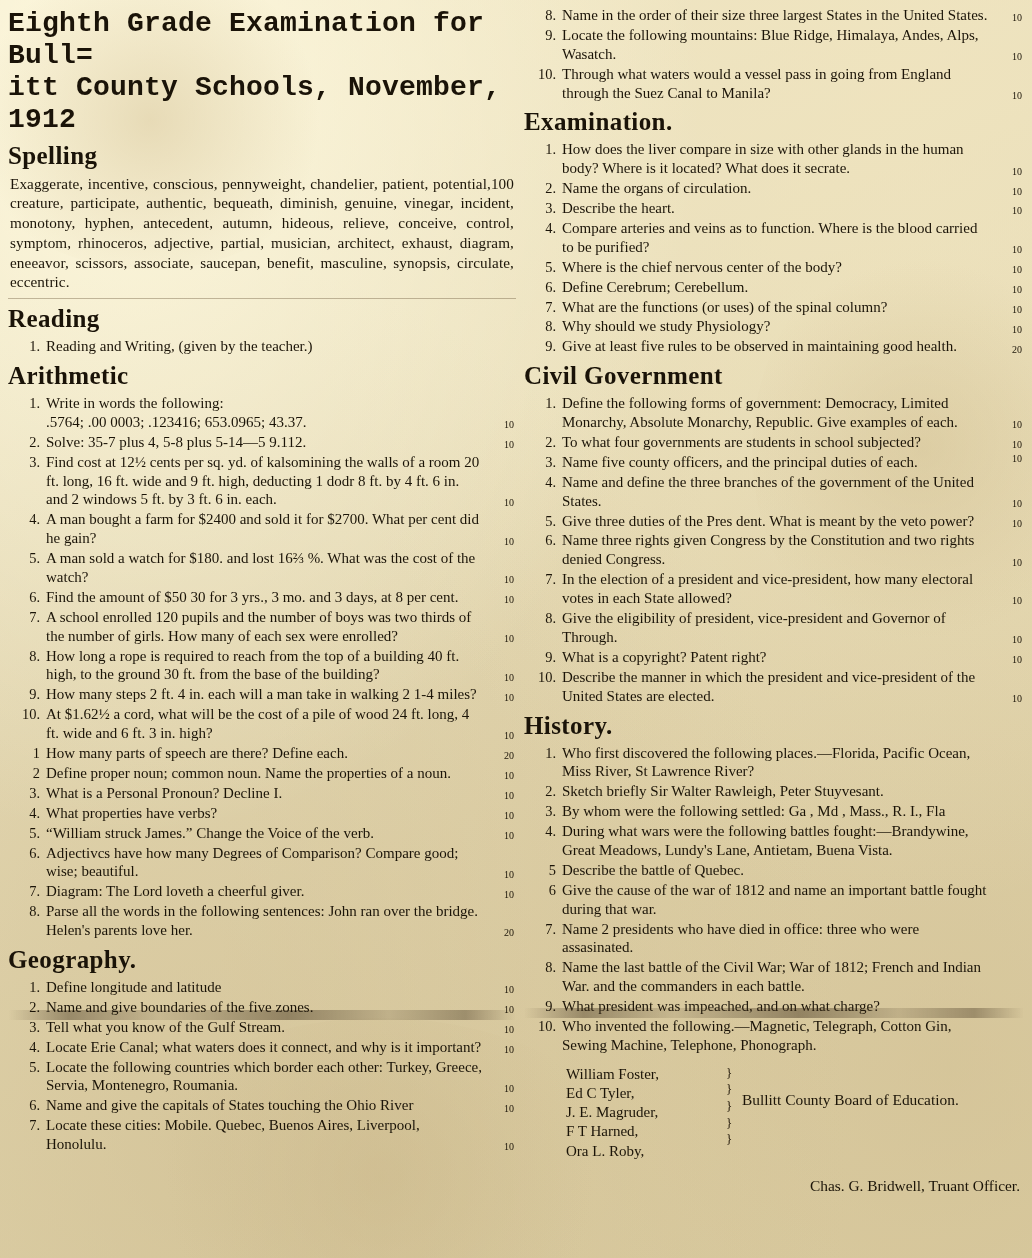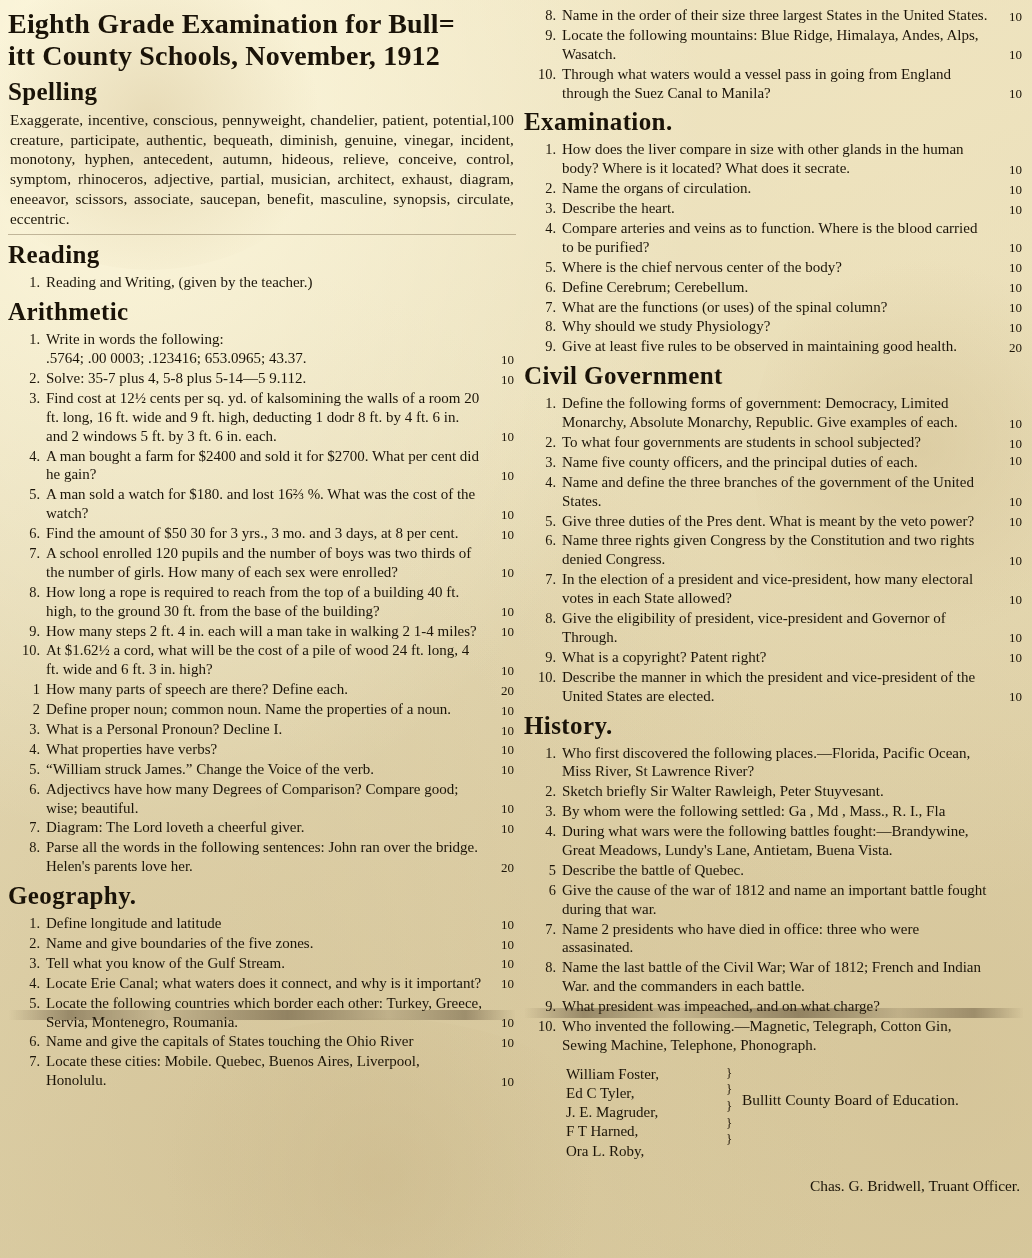--- a/index.html
+++ b/index.html
@@ -26,21 +26,21 @@
   .s2{right:-60px;top:240px;width:340px;height:420px;background:radial-gradient(circle,rgba(207,188,142,.45),rgba(207,188,142,0) 70%);}
   .s3{left:120px;bottom:-80px;width:520px;height:320px;background:radial-gradient(circle,rgba(198,178,132,.4),rgba(198,178,132,0) 70%);}
 
   .sheet{position:relative;width:1032px;height:1258px;}
 
   .col{position:absolute;top:0;}
   .colL{left:8px;width:508px;}
   .colR{left:524px;width:500px;}
 
   h1.title{
-    font-family:Liberation Serif, serif;
+    font-family:Liberation Mono, monospace;
     font-weight:bold;
     font-size:28px;
     line-height:1.14;
     margin:8px 0 0 0;
     letter-spacing:.2px;
     color:#1a1308;
   }
   h2.sect{
     text-align:left;
     font-size:25px;
@@ -65,21 +65,21 @@
     margin:0 0 1px 0;
     font-size:15px;
     line-height:1.26;
   }
   ol.qs > li .num{
     position:absolute;left:6px;top:0;width:26px;text-align:right;
     font-size:14.4px;
   }
   ol.qs > li .pts{
     position:absolute;right:2px;
-    font-size:13px;
+    font-size:10px;
   }
   .ptsbot{bottom:0;}
   .ptstop{top:0;}
   .txt{display:block;}
 
   .rule{
     height:0;border-top:1px solid rgba(90,70,40,.35);
     margin:6px 0 4px 0;
   }
   .tear{

